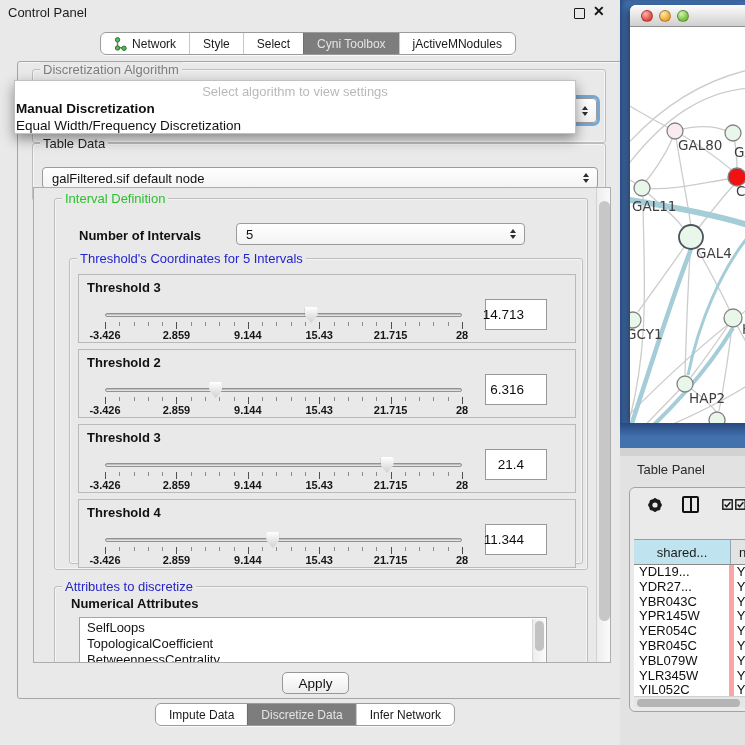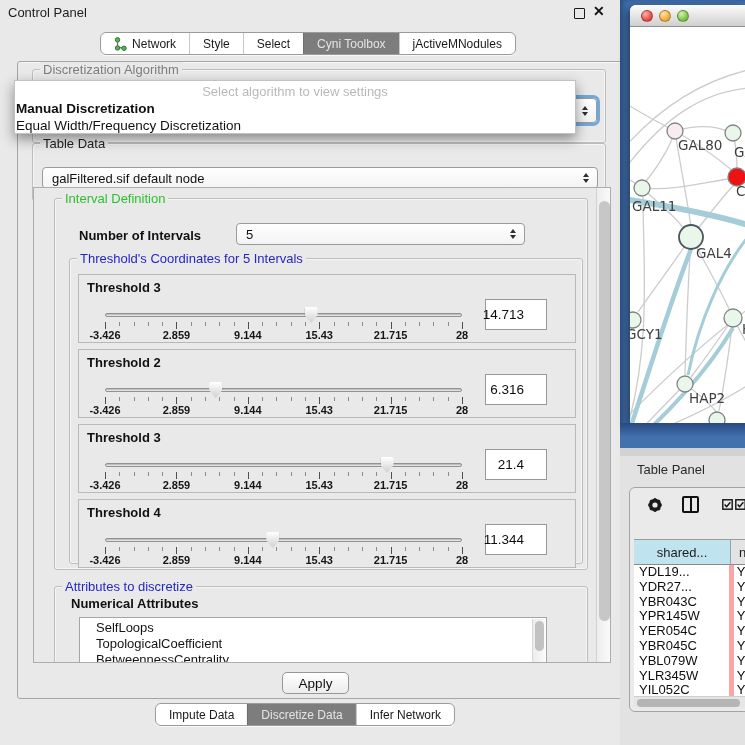--- a/index.html
+++ b/index.html
@@ -67,21 +67,21 @@
     filter:drop-shadow(0 0 1px #777);}
   .tick{position:absolute;top:0;width:1px;}
   .tick.major{height:7px;background:#4f4f4f;}
   .tick.minor{height:4px;background:#8a8a8a;}
   .ticklabel{position:absolute;transform:translateX(-50%);font-size:11px;font-weight:bold;
     color:#161616;white-space:nowrap;}
   .valbox{position:absolute;background:#fff;border:1px solid #989898;font-size:13.5px;color:#0d0d0d;
     display:flex;align-items:center;justify-content:flex-end;padding-right:22px;}
 
   #attr-list{position:absolute;background:#fff;border:1px solid #a5a5a5;overflow:hidden;}
-  .attr-item{font-size:13px;color:#141414;height:16px;line-height:16px;padding-left:16px;white-space:nowrap;}
+  .attr-item{font-size:13px;color:#141414;height:16px;line-height:16px;padding-left:7px;white-space:nowrap;}
   #attr-scroll{position:absolute;right:1px;top:1px;width:13px;height:100%;
     background:linear-gradient(to right,#ececec,#fafafa);border-left:1px solid #d8d8d8;}
   #attr-thumb{position:absolute;left:1.5px;top:2px;width:9px;height:30px;background:#c2c2c2;border-radius:5px;}
 
   .push-btn{position:absolute;background:linear-gradient(#ffffff,#ececec);border:1px solid #979797;
     border-radius:5px;font-size:13.5px;color:#111;display:flex;align-items:center;justify-content:center;}
 
   
   #net-area{left:620px;top:0;width:125px;height:448px;background:#4271ae;
     box-shadow:inset 4px 0 6px -2px rgba(10,30,80,.55);}

